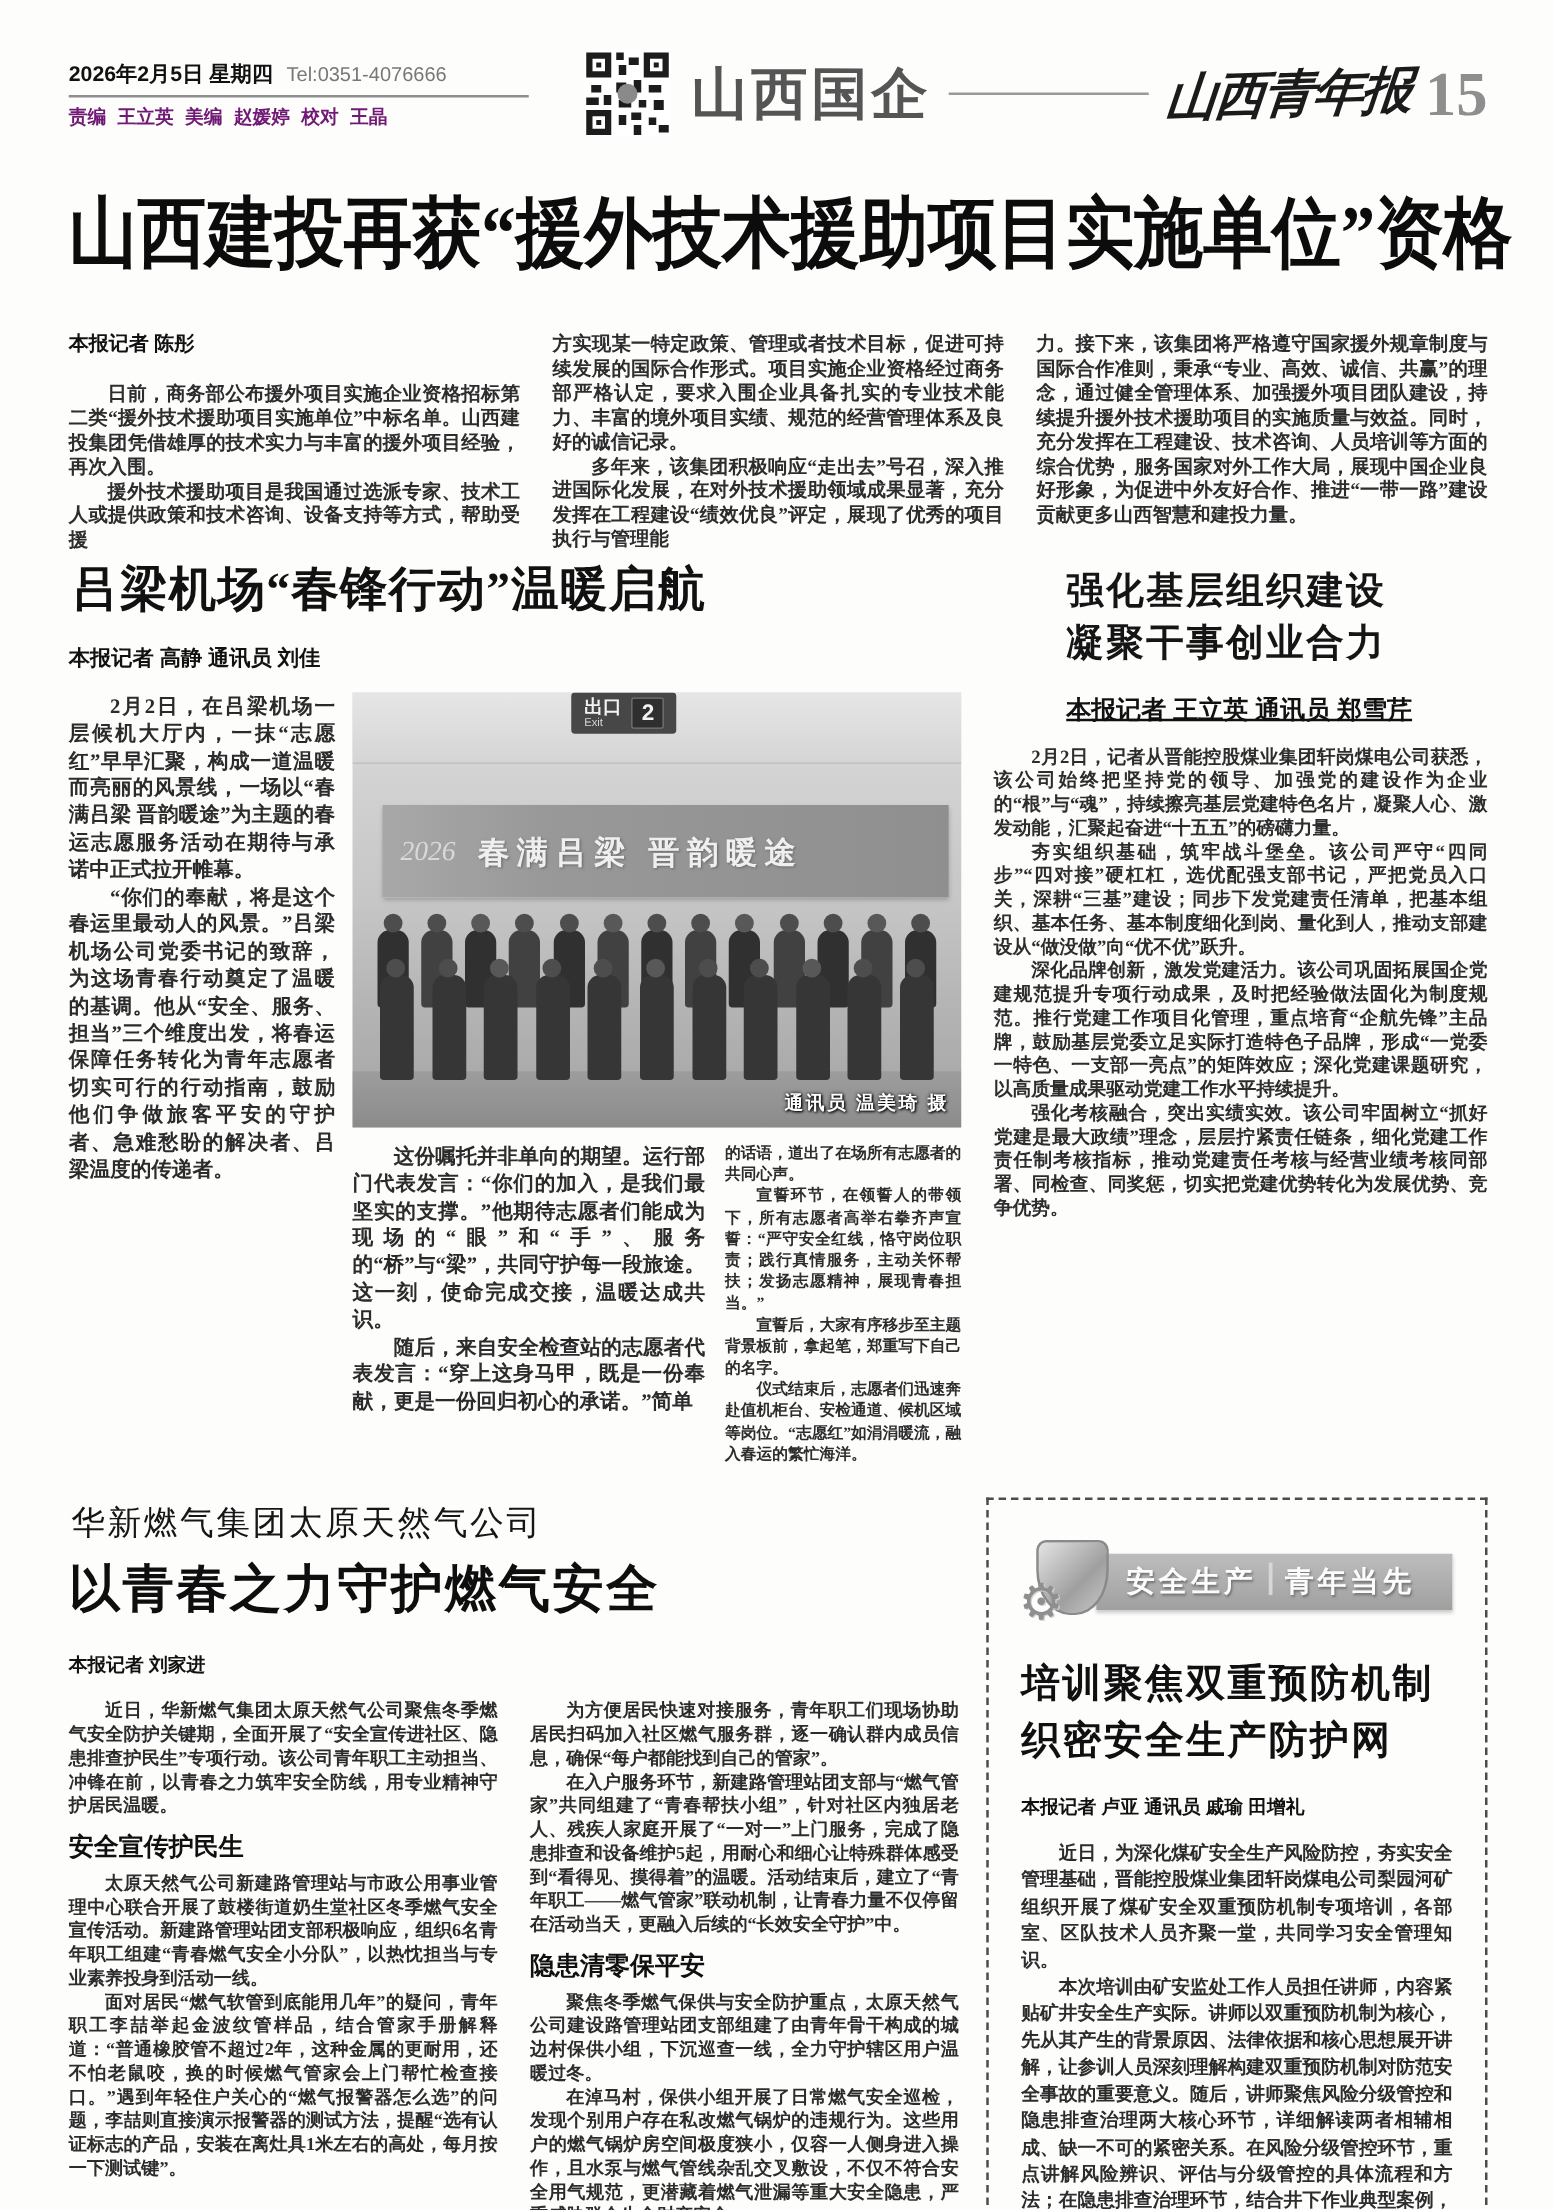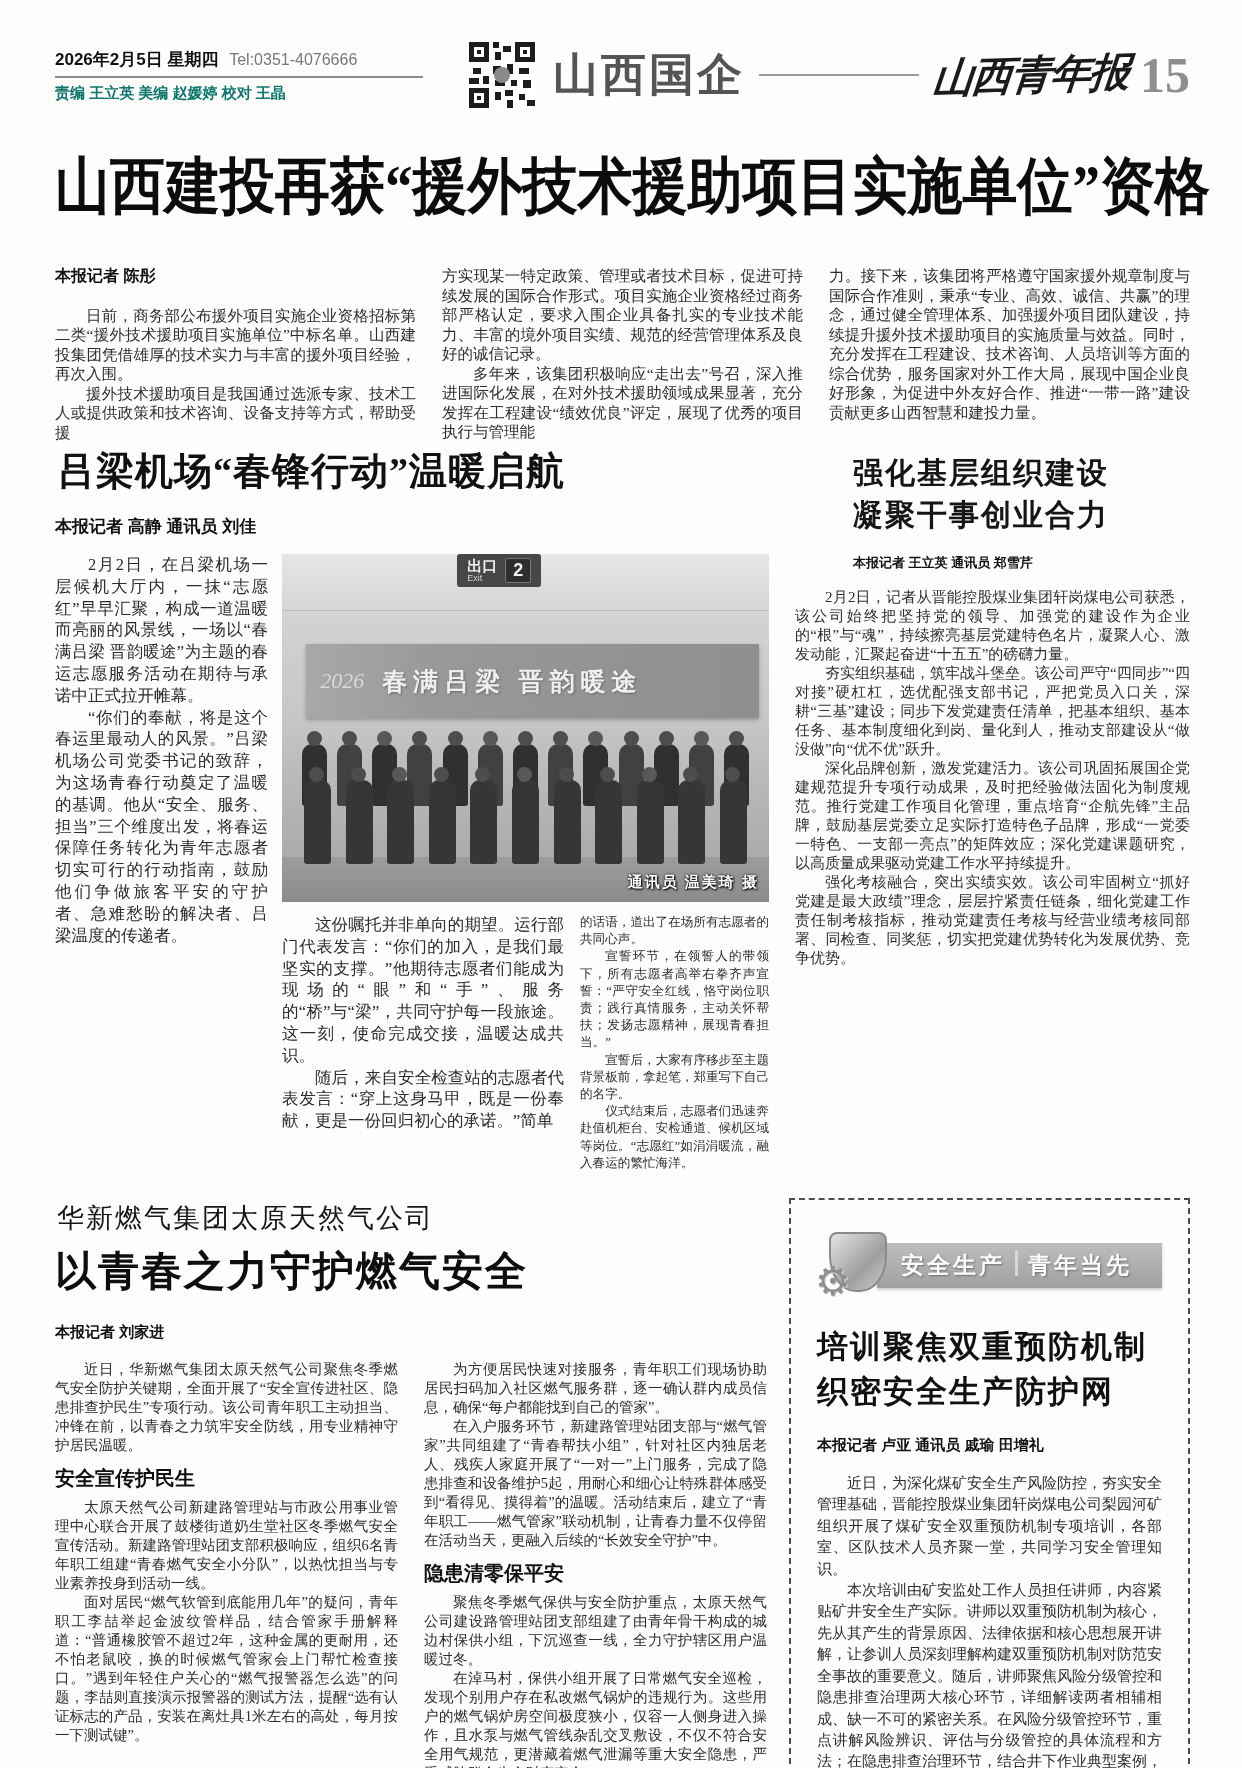--- a/index.html
+++ b/index.html
@@ -5,32 +5,32 @@
   html,body{margin:0;padding:0;background:#e9e9e7;}
   .page{position:relative;width:1242px;height:1768px;margin:0 auto;background:#fdfdfc;
         font-family:"Liberation Serif","DejaVu Serif",serif;color:#222;overflow:hidden;
         box-sizing:border-box;padding:34px 52px 0 55px;}
   
   .header{display:flex;align-items:center;height:82px;}
   .header-left{width:368px;}
   .date-line{font-family:"Liberation Sans",sans-serif;font-size:17px;font-weight:bold;color:#111;white-space:nowrap;}
   .date-line .tel{font-weight:normal;color:#787878;font-size:16px;margin-left:6px;}
   .header-rule{height:2px;background:#8d8d8d;margin:5px 0 6px 0;}
-  .staff{font-family:Liberation Sans, sans-serif;font-size:15px;font-weight:bold;color:#0f766e;}
+  .staff{font-family:Liberation Mono, monospace;font-size:15px;font-weight:bold;color:#701a75;}
   .qr{width:70px;height:70px;margin:0 16px 0 44px;flex:none;}
   .section-title{font-size:45px;font-weight:bold;color:#555;letter-spacing:3px;white-space:nowrap;}
   .header-line{flex:1;height:2px;background:#9a9a9a;margin:0 14px;}
   .masthead{font-size:41px;font-weight:bold;font-style:italic;color:#1b1b1b;white-space:nowrap;
             transform:skewX(-7deg) rotate(-2deg);letter-spacing:-2px;}
   .page-num{font-size:50px;font-weight:bold;color:#8e8e8e;margin-left:12px;line-height:1;}
   
   .h1{margin-top:34px;font-size:55px;font-weight:900;color:#0c0c0c;text-align:center;
       letter-spacing:0px;transform:scale(1,1.12);transform-origin:center;white-space:nowrap;}
   
-  p{margin:0;text-indent:2em;text-align:justify;}
+  p{margin:0;text-indent:2em;text-align:justify;font-weight:bold;}
   p.noindent{text-indent:0;}
   .byline{font-family:"Liberation Sans",sans-serif;font-weight:bold;color:#111;}
   
   .a1{margin-top:42px;display:flex;gap:26px;}
   .a1 .col{flex:1;font-size:15.5px;line-height:19.5px;color:#2d2d2d;}
   .a1 .byline{font-size:16px;margin-bottom:20px;}
   
   .row-mid{display:flex;gap:26px;}
   .a2{width:714px;flex:none;}
   .a2 .h2{font-size:38px;font-weight:bold;color:#111;margin:4px 0 18px 2px;letter-spacing:1px;}
@@ -62,21 +62,21 @@
   .person:nth-child(odd){background:#303030;}
   .person:nth-child(3n)::before{background:#585858;}
   .photo-caption{position:absolute;right:10px;bottom:10px;font-family:"Liberation Sans",sans-serif;
                  font-size:15px;font-weight:bold;color:#fff;text-shadow:0 0 3px #000,1px 1px 2px #000;letter-spacing:2px;}
   .a2-under{display:flex;gap:16px;margin-top:12px;}
   .a2-widecol{width:282px;flex:none;font-size:16.5px;line-height:21.8px;color:#2b2b2b;}
   .a2-smallcol{flex:1;min-width:0;font-size:12.6px;line-height:17.2px;color:#2d2d2d;}
   
   .a3{flex:1;min-width:0;padding-top:10px;}
   .a3 .h3{font-size:30px;font-weight:bold;line-height:42px;color:#151515;margin:0 0 18px 58px;letter-spacing:2px;}
-  .a3 .byline{font-size:13px;margin:0 0 16px 58px;}
+  .a3 .byline{font-size:20px;margin:0 0 16px 58px;text-decoration:underline;}
   .a3 .body{font-size:15px;line-height:19px;color:#2d2d2d;}
   
   .row-bottom{display:flex;gap:22px;margin-top:26px;}
   .a4{width:712px;flex:none;}
   .a4 .kicker{font-size:27px;color:#161616;letter-spacing:2px;margin:2px 0 8px 2px;}
   .a4 .h2{font-size:41px;font-weight:bold;color:#0e0e0e;letter-spacing:2px;margin:0 0 24px 0;}
   .a4 .byline{font-size:15px;margin-bottom:18px;}
   .a4-cols{display:flex;gap:26px;}
   .a4-cols .col{flex:1;min-width:0;font-size:14.5px;line-height:19px;color:#2c2c2c;}
   .subhead{font-size:20px;font-weight:bold;color:#101010;margin:14px 0 10px 0;text-indent:0;}

